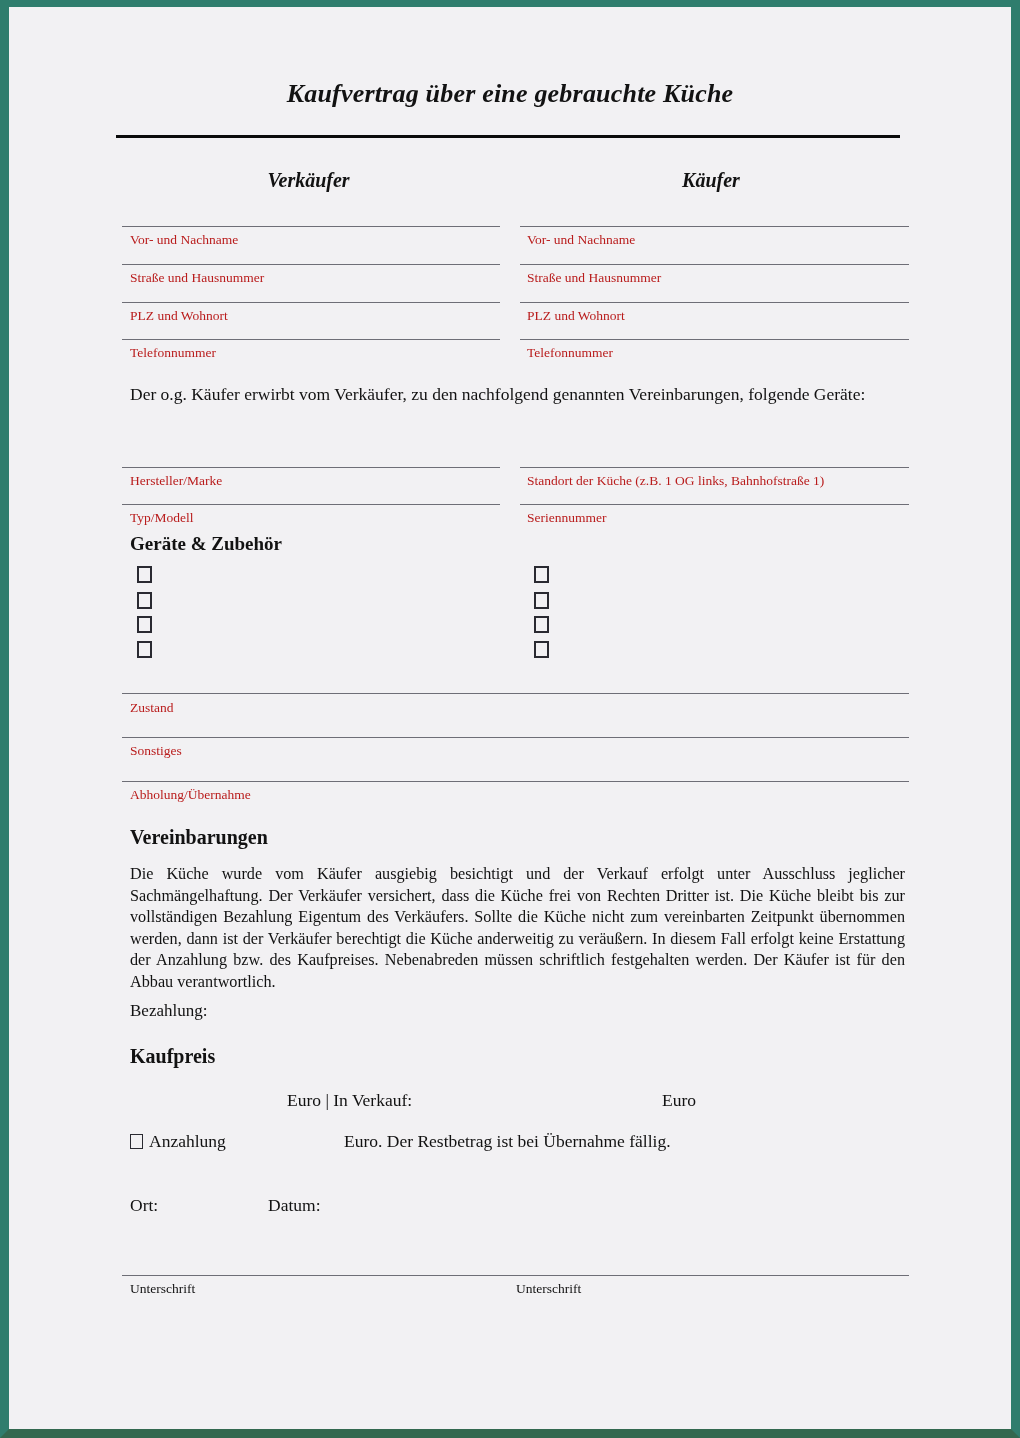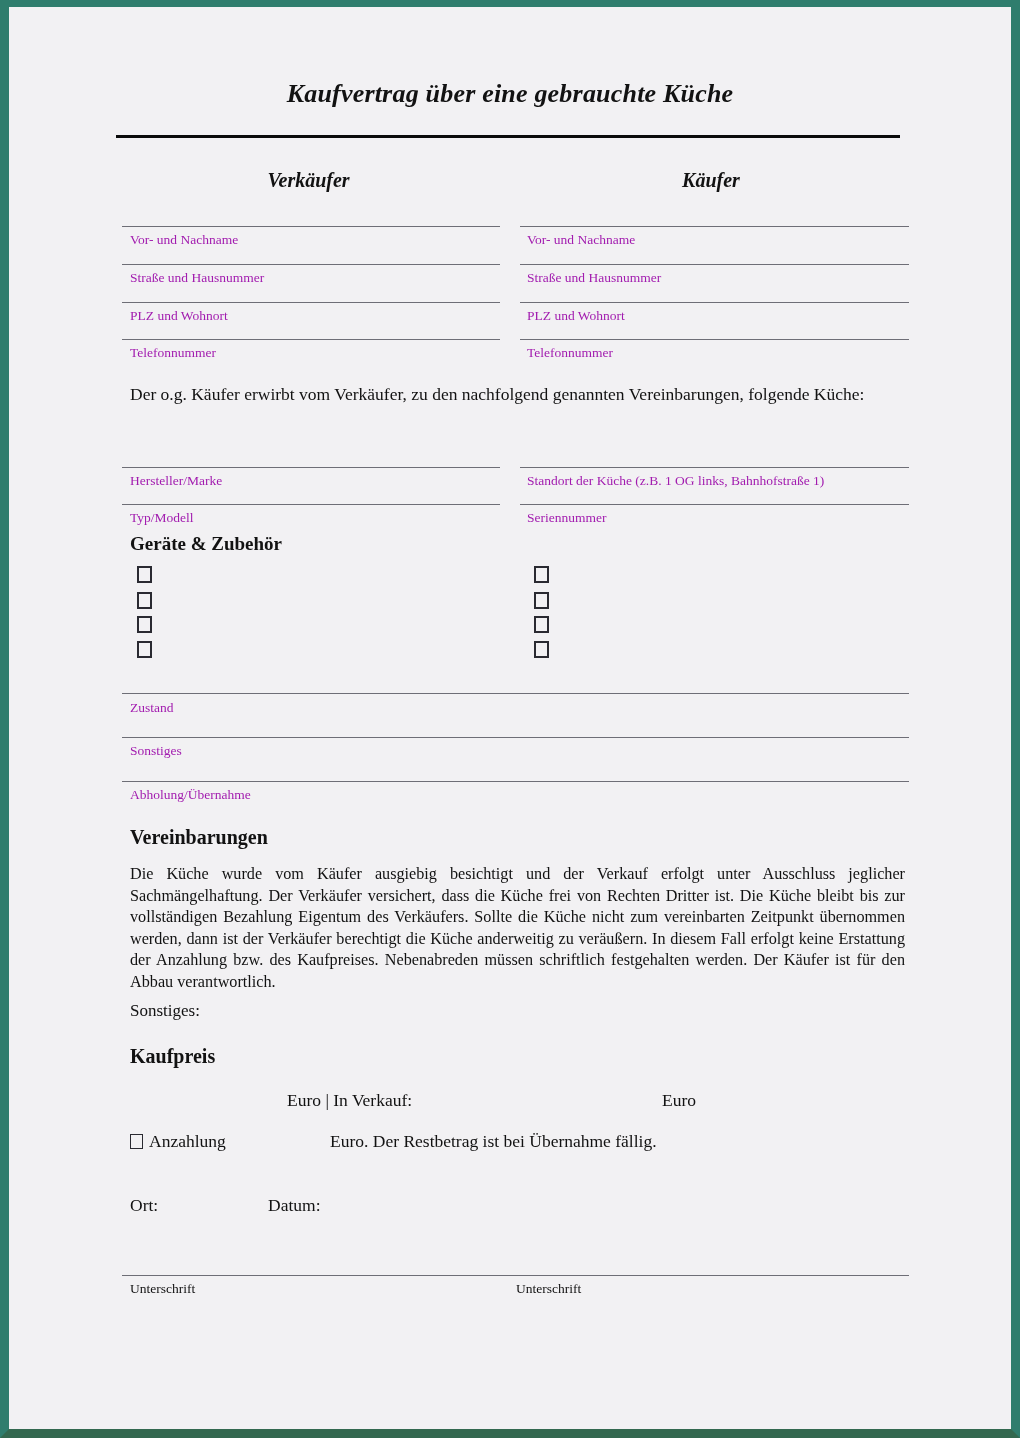--- a/index.html
+++ b/index.html
@@ -63,21 +63,21 @@
 
   
   .fline {
     position: absolute;
     height: 1px;
     background: #6e6e76;
   }
   .flabel {
     position: absolute;
     font-size: 13.5px;
-    color: #a21caf;
+    color: #b91c1c;
     white-space: nowrap;
   }
 
   
   .lead {
     position: absolute;
     left: 121px;
     top: 376px;
     width: 760px;
     font-size: 17.5px;
@@ -136,21 +136,21 @@
 
   .down-row {
     position: absolute;
     left: 121px;
     top: 1124px;
     width: 790px;
     height: 26px;
     font-size: 17.5px;
   }
   .down-label { position: absolute; left: 0; top: 0; }
-  .down-rest  { position: absolute; left: 200px; top: 0; }
+  .down-rest  { position: absolute; left: 214px; top: 0; }
 
   
   .ort   { position: absolute; left: 121px; top: 1188px; font-size: 17.5px; }
   .datum { position: absolute; left: 259px; top: 1188px; font-size: 17.5px; }
 
   
   .sig-rule {
     position: absolute;
     left: 113px;
     top: 1268px;
@@ -203,21 +203,21 @@
 
     <div class="fline" style="left:511px; top:257px; width:389px;"></div>
     <div class="flabel" style="left:518px; top:263px;">Straße und Hausnummer</div>
 
     <div class="fline" style="left:511px; top:295px; width:389px;"></div>
     <div class="flabel" style="left:518px; top:301px;">PLZ und Wohnort</div>
 
     <div class="fline" style="left:511px; top:332px; width:389px;"></div>
     <div class="flabel" style="left:518px; top:338px;">Telefonnummer</div>
 
-    <div class="lead">Der o.g. Käufer erwirbt vom Verkäufer, zu den nachfolgend genannten Vereinbarungen, folgende Küche:</div>
+    <div class="lead">Der o.g. Käufer erwirbt vom Verkäufer, zu den nachfolgend genannten Vereinbarungen, folgende Geräte:</div>
 
     <div class="fline" style="left:113px; top:460px; width:378px;"></div>
     <div class="flabel" style="left:121px; top:466px;">Hersteller/Marke</div>
 
     <div class="fline" style="left:113px; top:497px; width:378px;"></div>
     <div class="flabel" style="left:121px; top:503px;">Typ/Modell</div>
 
     <div class="fline" style="left:511px; top:460px; width:389px;"></div>
     <div class="flabel" style="left:518px; top:466px;">Standort der Küche (z.B. 1 OG links, Bahnhofstraße 1)</div>
 
@@ -241,21 +241,21 @@
 
     <div class="fline" style="left:113px; top:730px; width:787px;"></div>
     <div class="flabel" style="left:121px; top:736px;">Sonstiges</div>
 
     <div class="fline" style="left:113px; top:774px; width:787px;"></div>
     <div class="flabel" style="left:121px; top:780px;">Abholung/Übernahme</div>
 
     <div class="section-head" style="left:121px; top:819px; font-size:20px;">Vereinbarungen</div>
     <div class="agree-text">Die Küche wurde vom Käufer ausgiebig besichtigt und der  Verkauf erfolgt unter Ausschluss jeglicher Sachmängelhaftung. Der Verkäufer versichert, dass die Küche frei von Rechten Dritter ist. Die Küche bleibt bis zur vollständigen Bezahlung Eigentum des Verkäufers. Sollte die Küche nicht zum vereinbarten Zeitpunkt übernommen werden, dann ist der Verkäufer berechtigt die Küche anderweitig zu veräußern. In diesem Fall erfolgt keine Erstattung der Anzahlung bzw. des Kaufpreises. Nebenabreden müssen schriftlich festgehalten werden. Der Käufer ist für den Abbau verantwortlich.</div>
 
-    <div class="plain" style="left:121px; top:994px;">Sonstiges:</div>
+    <div class="plain" style="left:121px; top:994px;">Bezahlung:</div>
 
     <div class="section-head" style="left:121px; top:1038px; font-size:20px;">Kaufpreis</div>
 
     <div class="price-row">
       <span class="price-words">Euro | In Verkauf:</span>
       <span class="price-euro-2">Euro</span>
     </div>
 
     <div class="down-row">
       <span class="down-label"><span class="cbox-sm"></span><span>Anzahlung</span></span>

